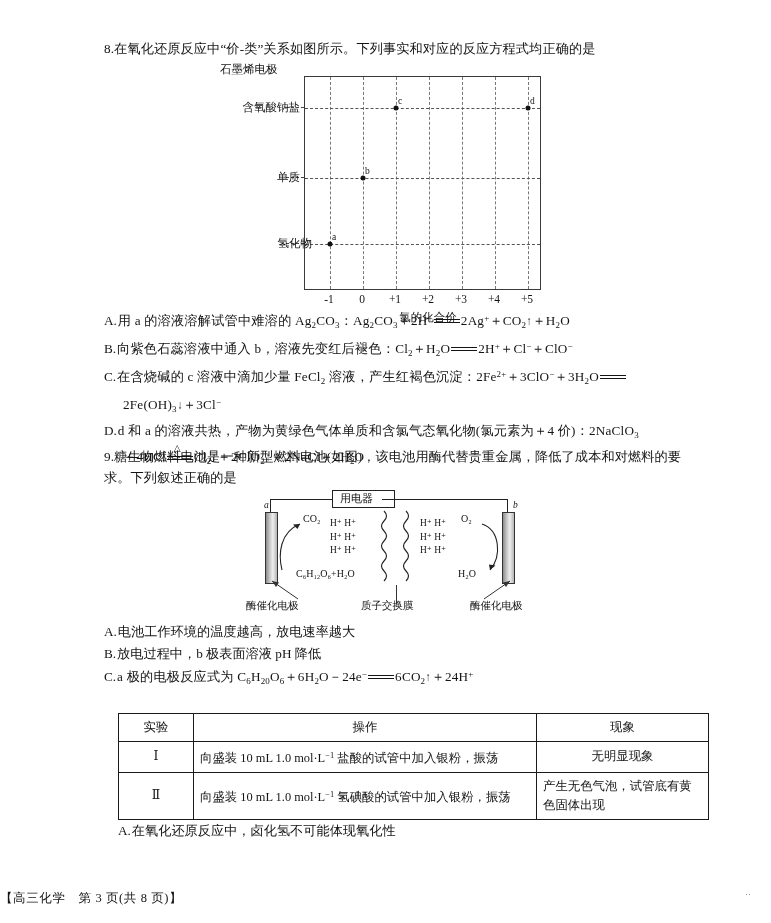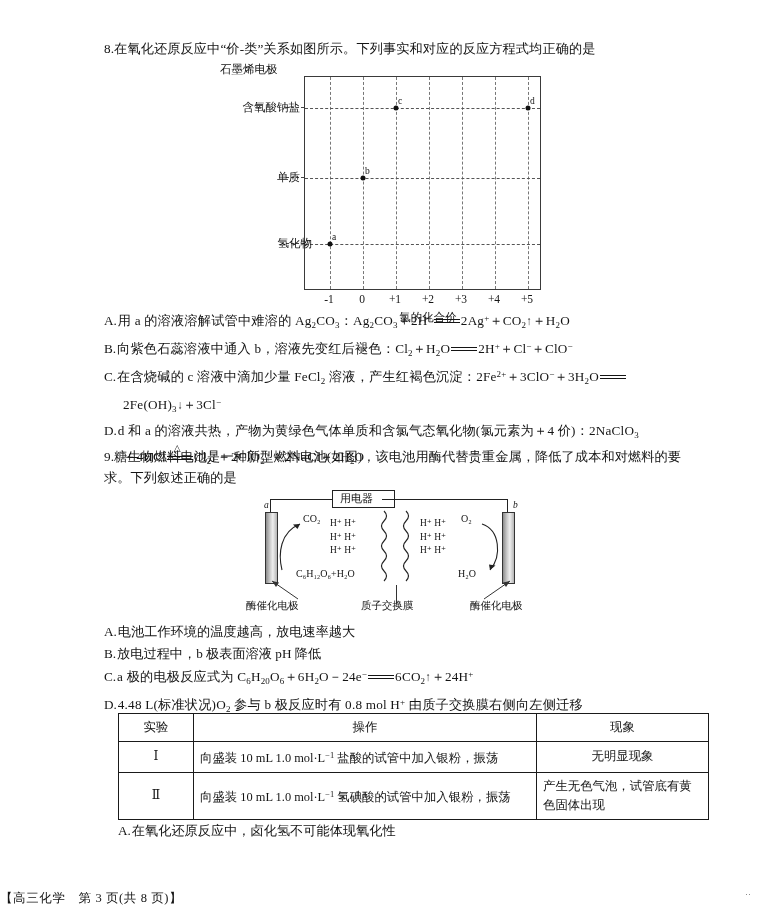--- a/index.html
+++ b/index.html
@@ -335,23 +335,20 @@
     </div>
 
     <div class="opt">
       <span class="lbl">B.</span><span>放电过程中，b 极表面溶液 pH 降低</span>
     </div>
 
     <div class="opt">
       <span class="lbl">C.</span><span class="eq">a 极的电极反应式为 C<sub>6</sub>H<sub>20</sub>O<sub>6</sub>＋6H<sub>2</sub>O－24e<sup>−</sup><span class="dbar"></span>6CO<sub>2</sub><span class="upar">↑</span>＋24H<sup>+</sup></span>
     </div>
 
-    <div class="opt">
-      <span class="lbl">D.</span><span class="eq">4.48 L(标准状况)O<sub>2</sub> 参与 b 极反应时有 0.8 mol H<sup>+</sup> 由质子交换膜右侧向左侧迁移</span>
-    </div>
   </div>
 
   <div style="position:absolute;left:104px;top:709px;width:600px;">
 
     <table class="exp">
       <thead>
         <tr>
           <th class="c-exp">实验</th>
           <th class="c-op">操作</th>
           <th class="c-ph">现象</th>

